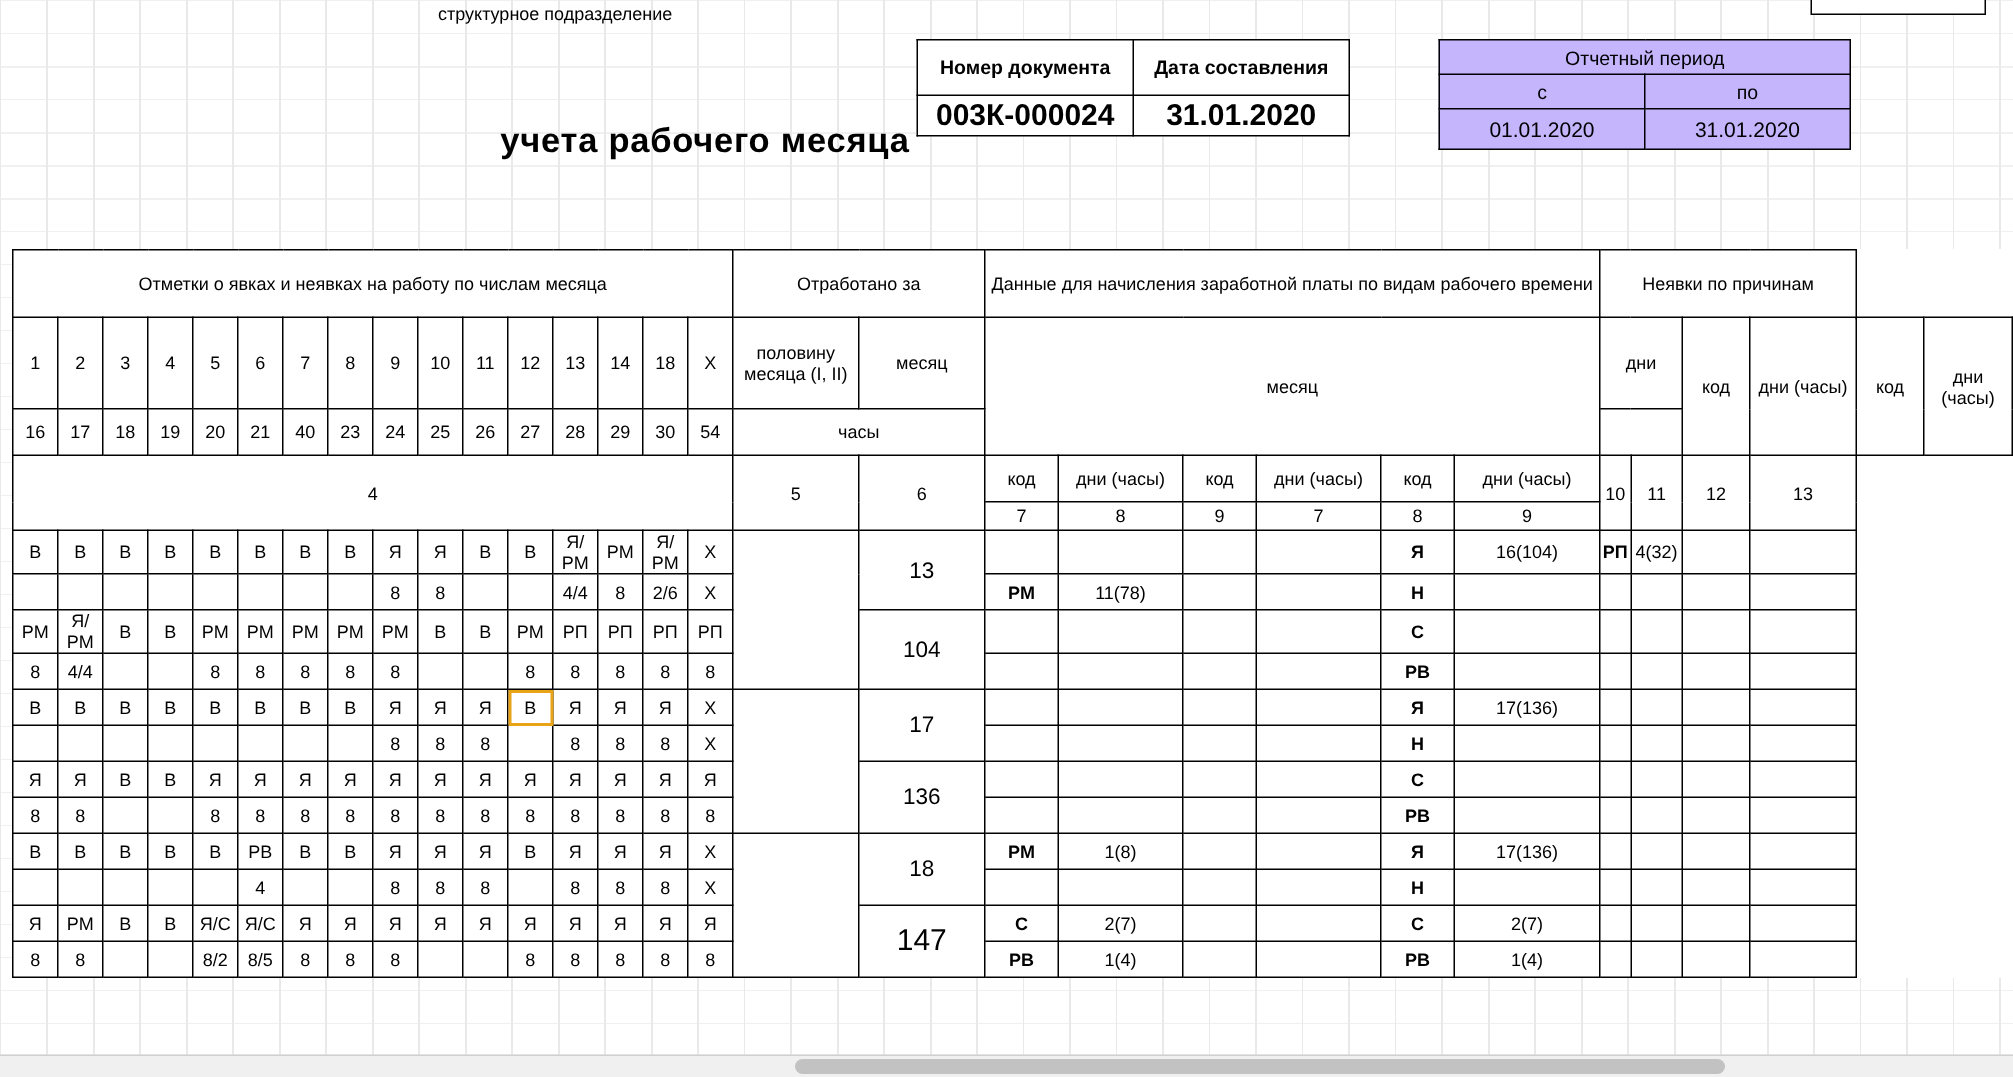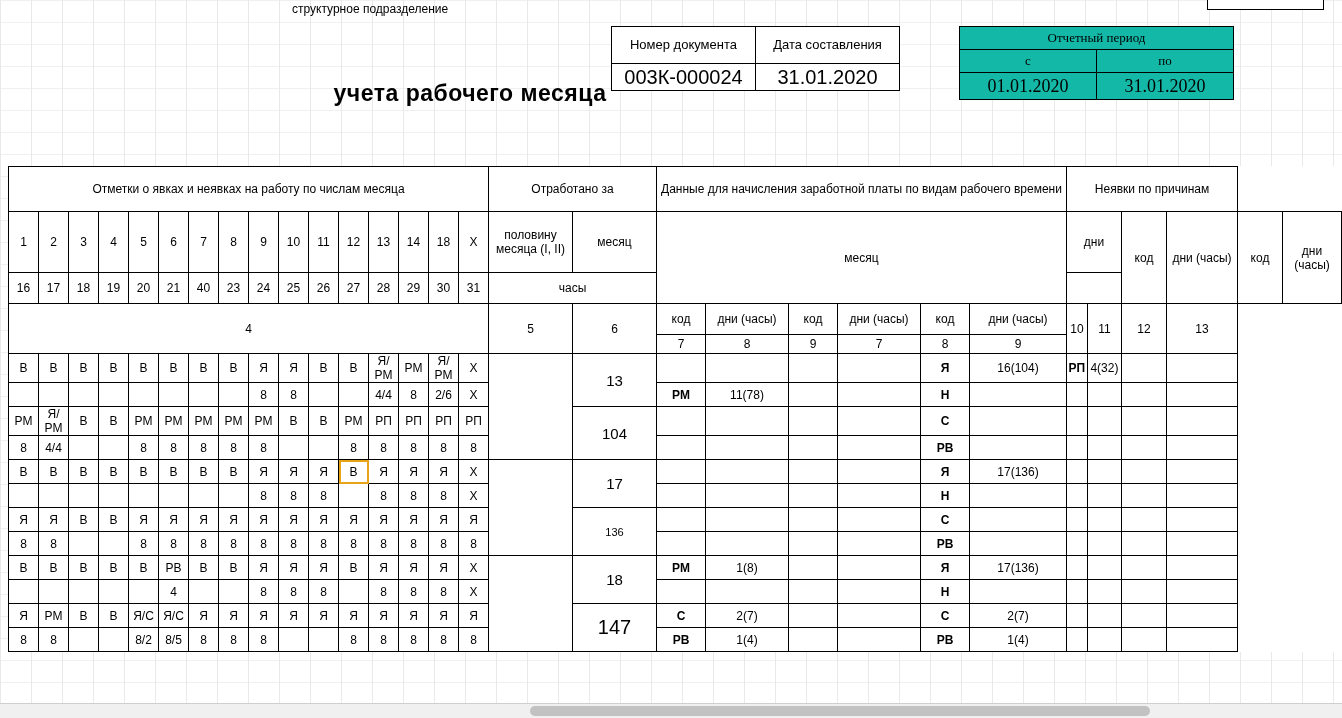--- a/index.html
+++ b/index.html
@@ -37,33 +37,32 @@
     font-size:23px;font-weight:bold;letter-spacing:.5px;
   }
   .title .l1{display:block;}
   .title .l2{display:block;margin-top:6px;}
 
   
   .docbox{
     position:absolute;left:611px;top:26px;border:1.6px solid #000;background:#fff;
     border-collapse:collapse;
   }
-  .docbox td{border:1px solid #000;text-align:center;vertical-align:middle;padding:1px 6px;font-size:13px;}
+  .docbox td{border:1px solid #000;text-align:center;vertical-align:middle;padding:1px 6px;font-size:13px;font-weight:bold;}
   .docbox .hd{height:34px;line-height:16px;}
   .docbox .vl{height:24px;font-size:20px;}
 
   .periodbox{
-    position:absolute;left:959px;top:26px;border:1.6px solid #000;background:#14b8a6;
+    position:absolute;left:959px;top:26px;border:1.6px solid #000;background:#c4b5fd;
     border-collapse:collapse;
-    font-family:Liberation Serif, serif;
   }
   .periodbox td{border:1px solid #000;text-align:center;vertical-align:middle;padding:1px 6px;font-size:13px;}
   .periodbox .hd{height:20px;}
   .periodbox .sub{height:20px;}
-  .periodbox .vl{height:24px;font-size:18px;}
+  .periodbox .vl{height:24px;font-size:14px;}
 
   
   .maintable{
     position:absolute;left:8px;top:166px;border-collapse:collapse;background:#fff;
   }
   .maintable td{
     border:1px solid #000;
     text-align:center;vertical-align:middle;
     font-size:12px;
     padding:0;
@@ -180,21 +179,21 @@
           <td class="day daynum">21</td>
           <td class="day daynum">40</td>
           <td class="day daynum">23</td>
           <td class="day daynum">24</td>
           <td class="day daynum">25</td>
           <td class="day daynum">26</td>
           <td class="day daynum">27</td>
           <td class="day daynum">28</td>
           <td class="day daynum">29</td>
           <td class="day daynum">30</td>
-          <td class="day daynum">31</td>
+          <td class="day daynum">54</td>
           <td colspan="2" style="height:26px">часы</td>
         </tr>
         <tr>
           <td colspan="16" rowspan="2" style="height:22px">4</td>
           <td rowspan="2">5</td>
           <td rowspan="2">6</td>
           <td style="width:48px;height:30px">код</td>
           <td class="small" style="width:82px">дни (часы)</td>
           <td style="width:48px">код</td>
           <td class="small" style="width:82px">дни (часы)</td>
@@ -396,21 +395,21 @@
           <td class="day cell-v">Я</td>
           <td class="day cell-v">Я</td>
           <td class="day cell-v">Я</td>
           <td class="day cell-v">Я</td>
           <td class="day cell-v">Я</td>
           <td class="day cell-v">Я</td>
           <td class="day cell-v">Я</td>
           <td class="day cell-v">Я</td>
           <td class="day cell-v">Я</td>
           <td class="day cell-v">Я</td>
-          <td rowspan="2" style="font-size:11px">136</td>
+          <td rowspan="2" style="font-size:15px">136</td>
           <td class="bold cell-v"></td>
           <td class="lft cell-v"></td>
           <td class="cell-v"></td>
           <td class="cell-v"></td>
           <td class="bold cell-v">С</td>
           <td class="lft cell-v"></td>
           <td class="bold cell-v"></td>
           <td class="lft cell-v"></td>
           <td class="cell-v"></td>
           <td class="cell-v"></td>

